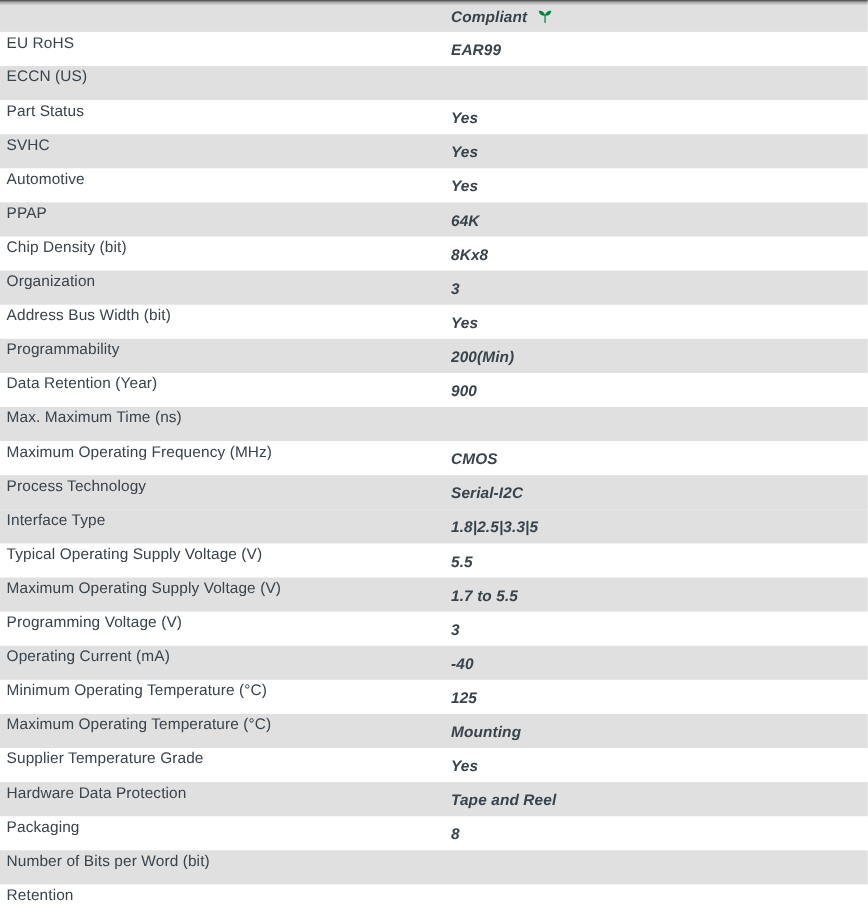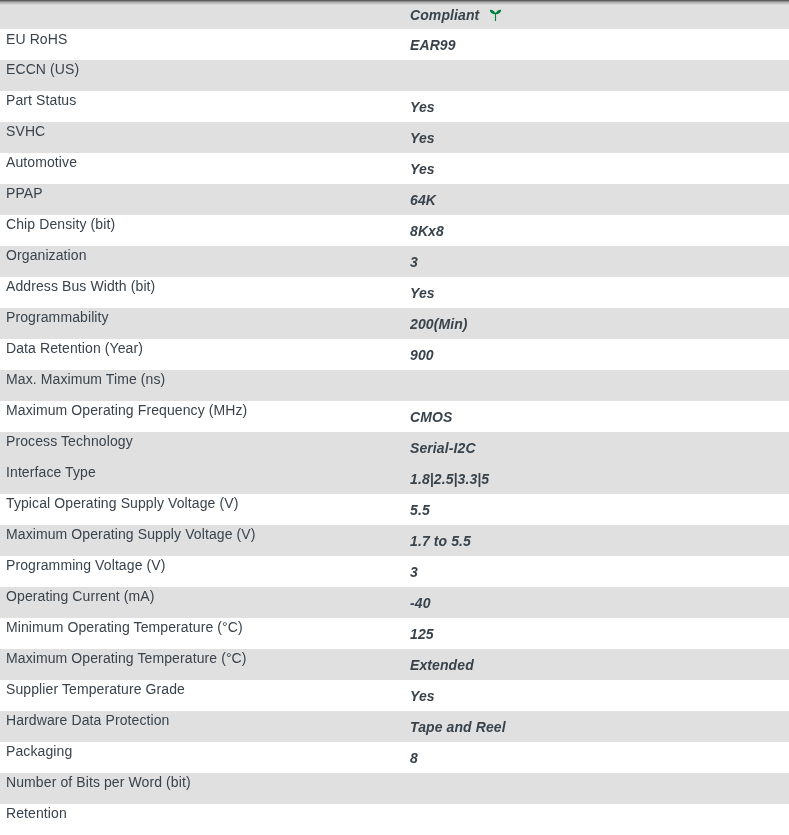--- a/index.html
+++ b/index.html
@@ -235,21 +235,21 @@
     <div class="label">Maximum Operating Temperature (°C)</div>
     <div class="value-cell">
       <span class="value">125</span>
 
     </div>
   </div>
 
   <div class="row stripe">
     <div class="label">Supplier Temperature Grade</div>
     <div class="value-cell">
-      <span class="value">Extended</span>
+      <span class="value">Mounting</span>
 
     </div>
   </div>
 
   <div class="row">
     <div class="label">Hardware Data Protection</div>
     <div class="value-cell">
       <span class="value">Yes</span>
 
     </div>

